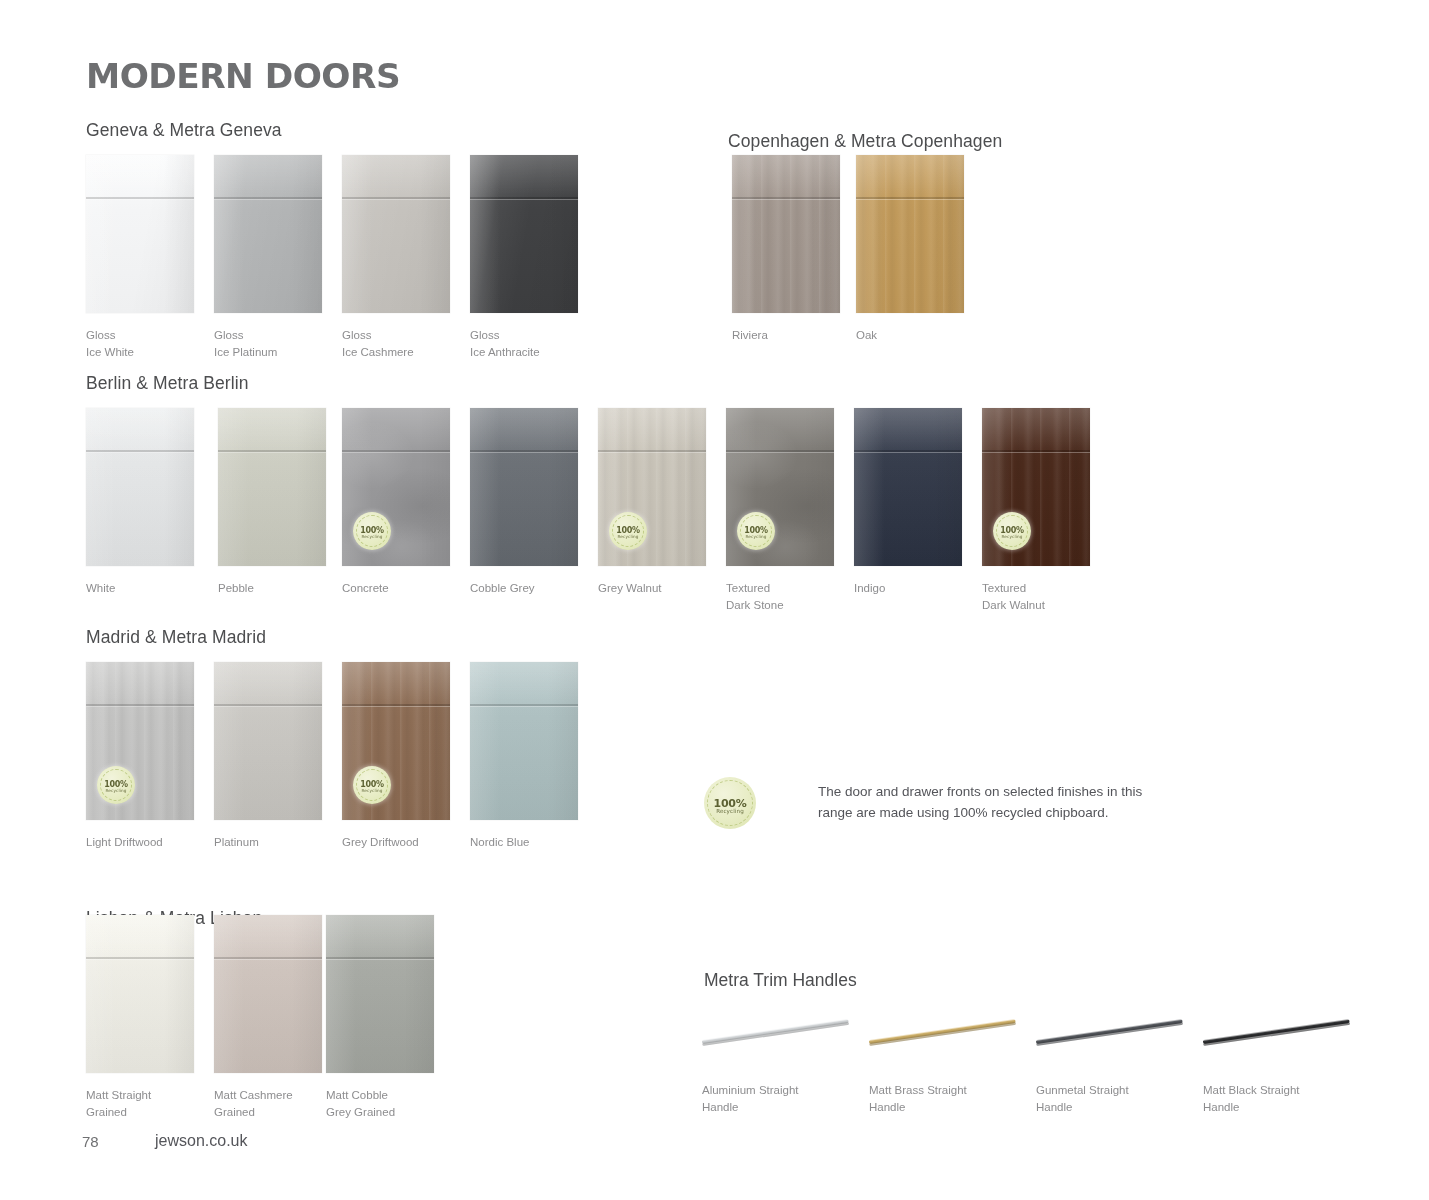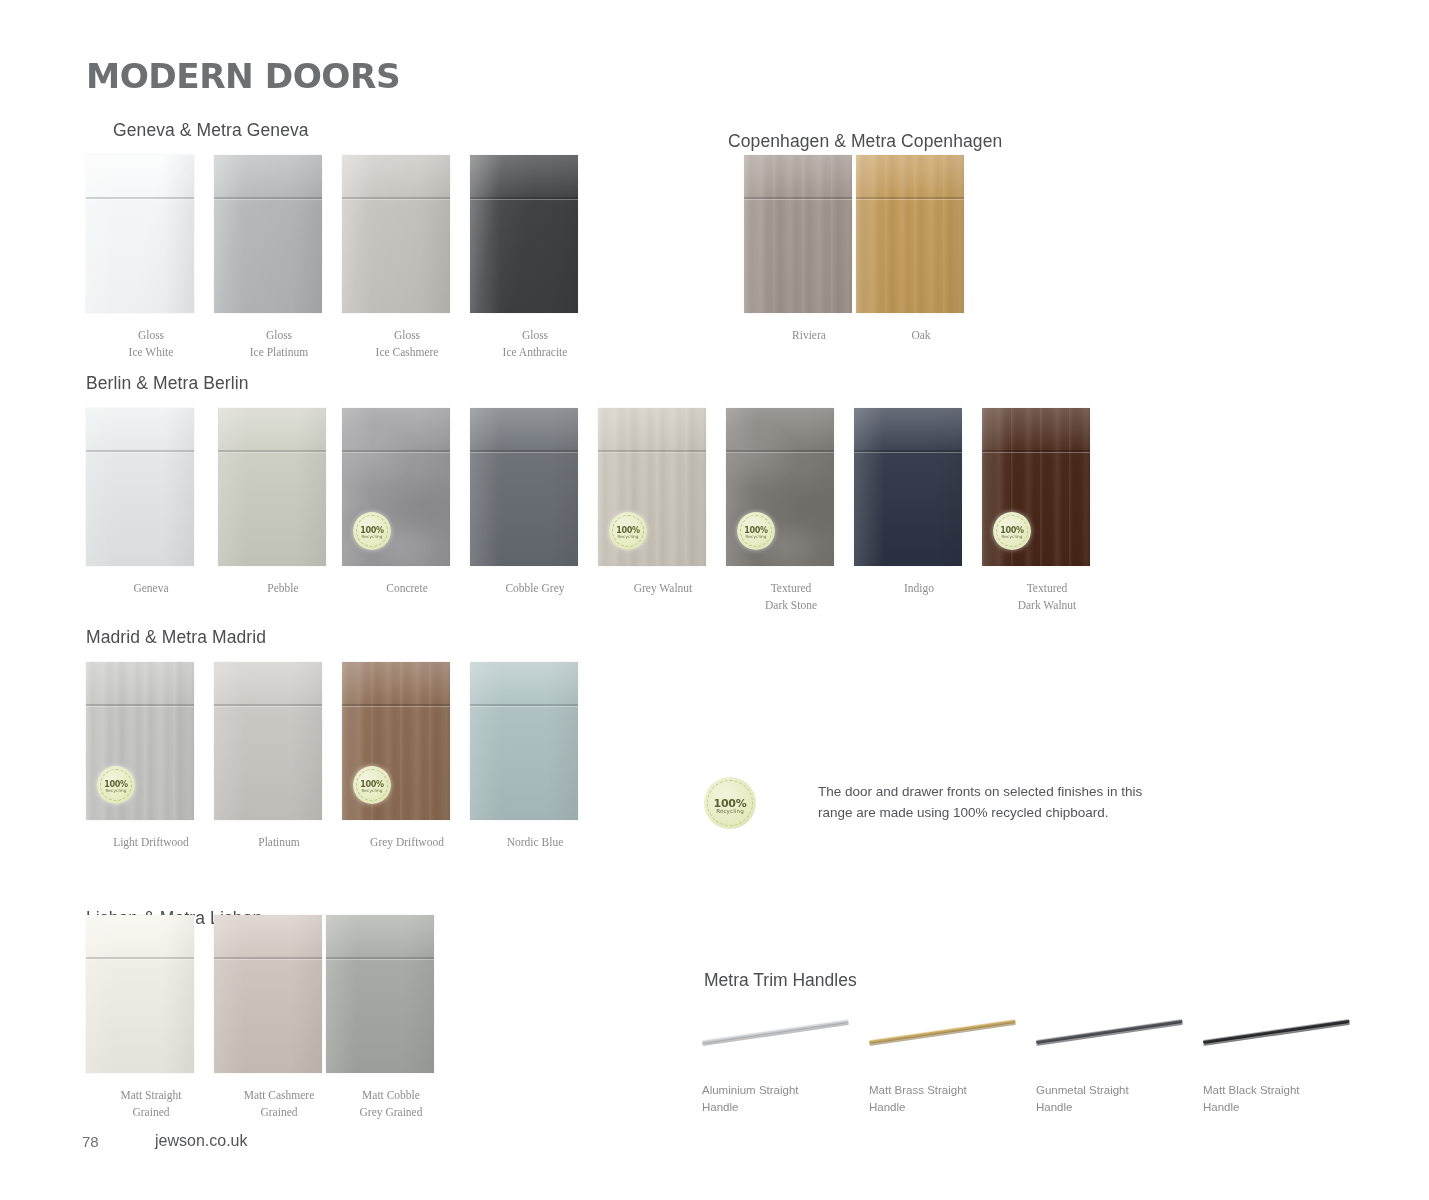--- a/index.html
+++ b/index.html
@@ -48,22 +48,21 @@
   .panel .sidesheen{
     position:absolute;left:0;top:0;bottom:0;width:100%;
     background:linear-gradient(90deg,rgba(255,255,255,0.16) 0%,rgba(255,255,255,0.0) 28%,rgba(0,0,0,0.0) 72%,rgba(0,0,0,0.05) 100%);
     pointer-events:none;
   }
   .panel .grain{position:absolute;left:0;right:0;top:0;bottom:0;pointer-events:none;}
 
   .lbl{
     position:absolute;left:0;top:172px;width:130px;
     font-size:11.5px;line-height:17px;color:#8d8d8f;white-space:pre-line;
-    font-family:Liberation Serif, serif;
-    text-align:center;
+    font-family:Liberation Sans, sans-serif;
   }
 
   
   .badge{
     position:absolute;width:38px;height:38px;border-radius:50%;
     background:radial-gradient(circle at 38% 33%, #f2f4dc 0%, #e7ecc4 55%, #dbe3ad 100%);
     box-shadow:0 0 5px rgba(255,255,255,0.55);
     display:flex;align-items:center;justify-content:center;
   }
   .badge .ring{
@@ -117,21 +116,21 @@
   .pg-num{position:absolute;left:82px;top:1133px;font-size:15px;color:#6f7072;}
   .site{position:absolute;left:155px;top:1132px;font-size:16px;color:#54555a;}
 </style>
 </head>
 <body>
 
 <div class="page">
 
   <div class="main-title">MODERN DOORS</div>
 
-  <div class="sec-head" style="left:86px;top:120px;margin-left:27px;">Geneva &amp; Metra Geneva</div>
+  <div class="sec-head" style="left:86px;top:120px;">Geneva &amp; Metra Geneva</div>
   <div class="sec-head" style="left:728px;top:131px;">Copenhagen &amp; Metra Copenhagen</div>
   <div class="sec-head" style="left:86px;top:373px;">Berlin &amp; Metra Berlin</div>
   <div class="sec-head" style="left:86px;top:627px;">Madrid &amp; Metra Madrid</div>
   <div class="sec-head" style="left:86px;top:880px;margin-top:28px;">Lisbon &amp; Metra Lisbon</div>
 
   <div class="door-row" id="row-0" style="left:86px;top:155px;">
       <div class="door-cell" style="left: 0px;">
         <div class="panel" style="background: linear-gradient(rgb(251, 252, 253) 0%, rgb(244, 245, 246) 35%, rgb(239, 240, 241) 100%);">
           <div class="grain" style="background: linear-gradient(100deg, rgba(255, 255, 255, 0.22) 0%, rgba(255, 255, 255, 0.05) 26%, rgba(255, 255, 255, 0) 52%, rgba(0, 0, 0, 0.035) 100%);"></div>
           <div class="sidesheen"></div>
@@ -166,21 +165,21 @@
           <div class="grain" style="background: linear-gradient(100deg, rgba(255, 255, 255, 0.22) 0%, rgba(255, 255, 255, 0.05) 26%, rgba(255, 255, 255, 0) 52%, rgba(0, 0, 0, 0.035) 100%);"></div>
           <div class="sidesheen"></div>
           <div class="topsheen"></div>
           <div class="grooveline"></div>
         </div>
         <div class="lbl">Gloss
 Ice Anthracite</div>
       </div>
     </div>
   <div class="door-row" id="row-1" style="left:728px;top:155px;">
-      <div class="door-cell" style="left: 16px;">
+      <div class="door-cell" style="left: 4px;">
         <div class="panel" style="background: linear-gradient(rgb(169, 158, 150) 0%, rgb(162, 151, 143) 35%, rgb(157, 146, 138) 100%);">
           <div class="grain" style="background: repeating-linear-gradient(90deg, rgba(255, 255, 255, 0.1) 0px, rgba(255, 255, 255, 0) 3px, rgba(0, 0, 0, 0.043) 7px, rgba(255, 255, 255, 0) 12px, rgba(255, 255, 255, 0.07) 17px, rgba(0, 0, 0, 0.03) 23px, rgba(255, 255, 255, 0) 29px); opacity: 0.9;"></div>
           <div class="sidesheen"></div>
           <div class="topsheen"></div>
           <div class="grooveline"></div>
         </div>
         <div class="lbl">Riviera</div>
       </div>
       <div class="door-cell" style="left: 128px;">
         <div class="panel" style="background: linear-gradient(rgb(200, 161, 98) 0%, rgb(193, 154, 91) 35%, rgb(188, 149, 86) 100%);">
@@ -193,21 +192,21 @@
       </div>
     </div>
   <div class="door-row" id="row-2" style="left:86px;top:408px;">
       <div class="door-cell" style="left: 0px;">
         <div class="panel" style="background: linear-gradient(rgb(237, 239, 240) 0%, rgb(230, 232, 233) 35%, rgb(225, 227, 228) 100%);">
           <div class="grain" style="background: linear-gradient(rgba(255, 255, 255, 0.06), rgba(0, 0, 0, 0.035));"></div>
           <div class="sidesheen"></div>
           <div class="topsheen"></div>
           <div class="grooveline"></div>
         </div>
-        <div class="lbl">Geneva</div>
+        <div class="lbl">White</div>
       </div>
       <div class="door-cell" style="left: 120px; margin-left: 12px;">
         <div class="panel" style="background: linear-gradient(rgb(212, 213, 201) 0%, rgb(205, 206, 194) 35%, rgb(200, 201, 189) 100%);">
           <div class="grain" style="background: linear-gradient(rgba(255, 255, 255, 0.06), rgba(0, 0, 0, 0.035));"></div>
           <div class="sidesheen"></div>
           <div class="topsheen"></div>
           <div class="grooveline"></div>
         </div>
         <div class="lbl">Pebble</div>
       </div>

